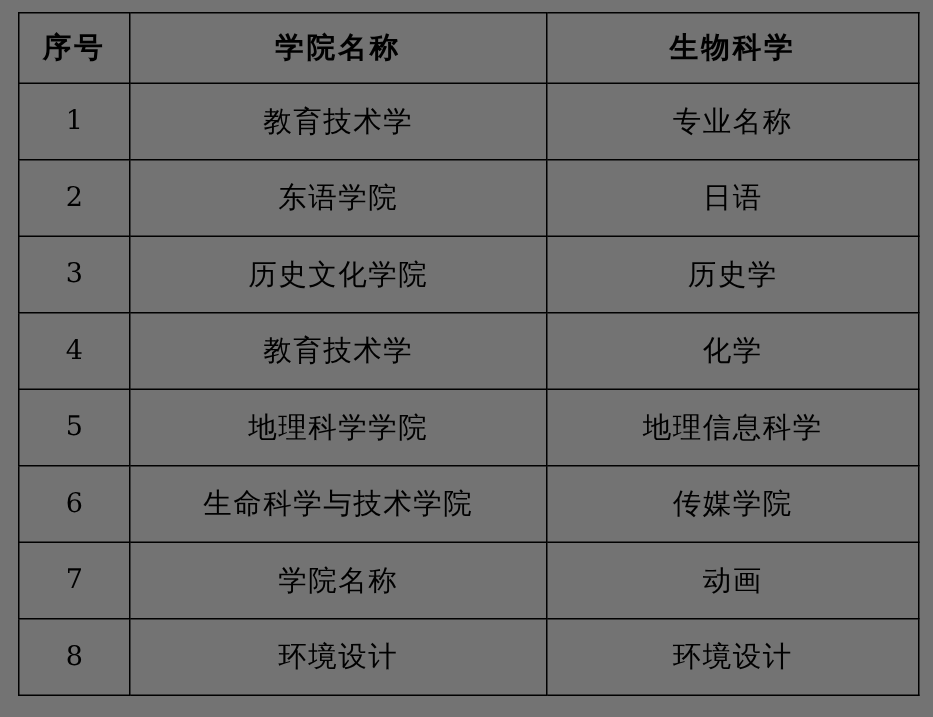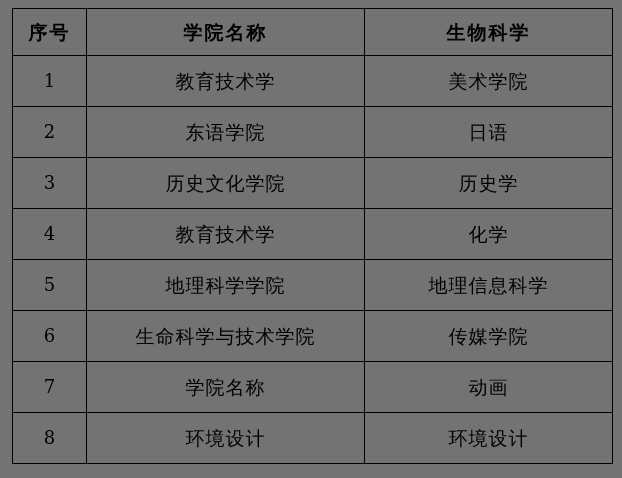--- a/index.html
+++ b/index.html
@@ -70,21 +70,21 @@
       <tr>
         <th>序号</th>
         <th>学院名称</th>
         <th>生物科学</th>
       </tr>
     </thead>
     <tbody>
       <tr>
         <td class="num">1</td>
         <td>教育技术学</td>
-        <td>美术学院</td>
+        <td>专业名称</td>
       </tr>
       <tr>
         <td class="num">2</td>
         <td>东语学院</td>
         <td>日语</td>
       </tr>
       <tr>
         <td class="num">3</td>
         <td>历史文化学院</td>
         <td>历史学</td>

